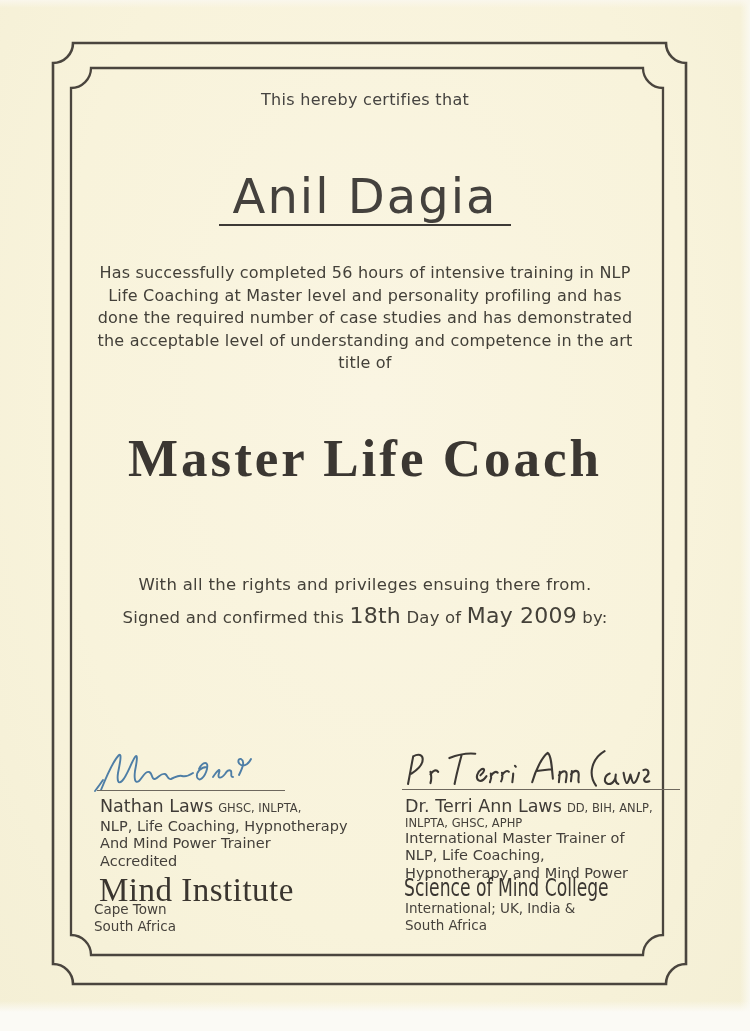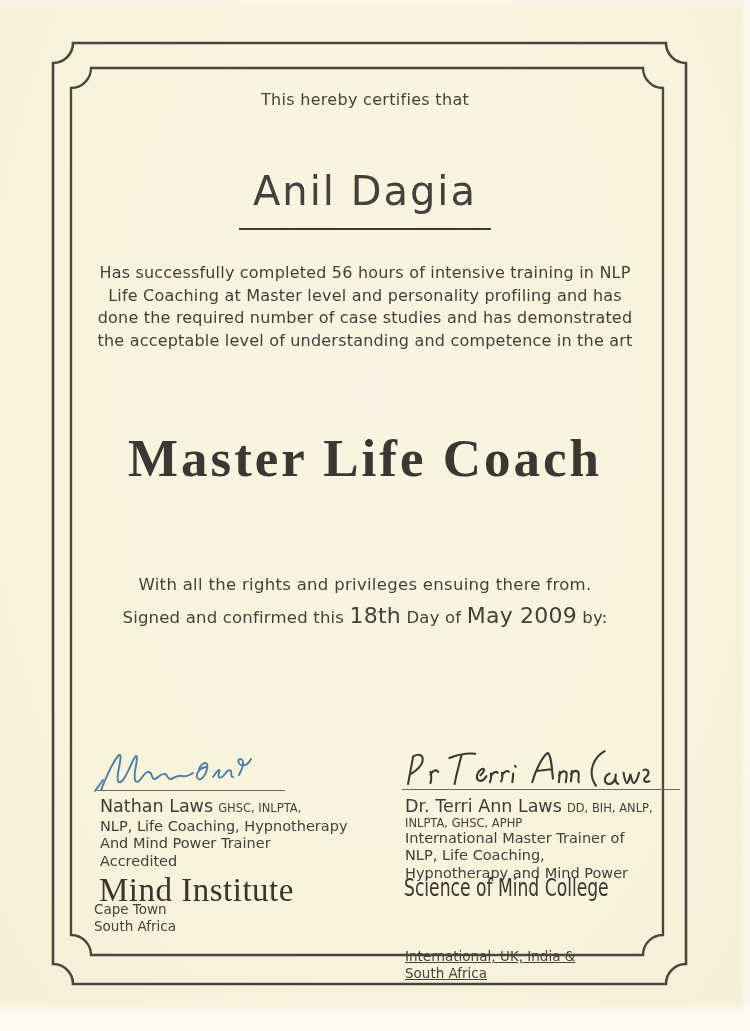--- a/index.html
+++ b/index.html
@@ -16,22 +16,22 @@
     font-family:"DejaVu Sans", sans-serif;
     color:#3e3b37;
   }
   .frame{position:absolute;left:0;top:0;}
   .abs{position:absolute;}
   .centered{left:67px;width:596px;text-align:center;}
 
   .certifies{top:90px;font-size:16px;letter-spacing:.3px;color:#454340;}
   .name-wrap{top:168px;}
   .name{
-    display:inline-block;font-size:40px;letter-spacing:2px;color:#44413d;
-    border-bottom:2.5px solid #3d3a36;padding:0 14px 14px 14px;
+    display:inline-block;font-size:48px;letter-spacing:2px;color:#44413d;
+    border-bottom:2.5px solid #3d3a36;padding:0 14px 0 14px;
   }
   .body-par{top:262px;font-size:16px;line-height:22.6px;color:#434039;letter-spacing:.2px;}
   .cert-title{
     top:428px;font-family:"Liberation Serif", serif;font-weight:bold;
     font-size:53px;letter-spacing:3px;color:#3b3732;
   }
   .rights{top:575px;font-size:16.5px;letter-spacing:.3px;color:#444139;text-align:center;}
   .signedline{top:603px;font-size:16.5px;letter-spacing:.2px;color:#444139;}
   .signedline .big{font-size:22px;}
 
@@ -63,20 +63,21 @@
 
   <div class="abs centered name-wrap">
     <span class="name">Anil Dagia</span>
   </div>
 
   <div class="abs centered body-par">
     <div>Has successfully completed 56 hours of intensive training in NLP</div>
     <div>Life Coaching at Master level and personality profiling and has</div>
     <div>done the required number of case studies and has demonstrated</div>
     <div>the acceptable level of understanding and competence in the art</div>
+    <div>title of</div>
   </div>
 
   <div class="abs centered cert-title">Master Life Coach</div>
 
   <div class="abs centered rights">With all the rights and privileges ensuing there from.</div>
   <div class="abs centered signedline">
     <span>Signed and confirmed this </span><span class="big">18th</span><span> Day of </span><span class="big">May 2009</span><span> by:</span>
   </div>
 
   <svg class="abs sig" style="left:92px;top:749px;" width="178" height="46" viewBox="0 0 178 46">
@@ -129,18 +130,18 @@
   </div>
   <div class="abs sig-cred" style="left:405px;top:816px;">INLPTA, GHSC, APHP</div>
   <div class="abs sigblock" style="left:405px;top:830px;">
     <div>International Master Trainer of</div>
     <div>NLP, Life Coaching,</div>
     <div>Hypnotherapy and Mind Power</div>
   </div>
   <div class="abs" style="left:404px;top:873px;">
     <span class="org-cond">Science of Mind College</span>
   </div>
-  <div class="abs loc" style="left:405px;top:948px;text-decoration:underline;">
+  <div class="abs loc" style="left:405px;top:900px;">
     <div>International; UK, India &amp;</div>
     <div>South Africa</div>
   </div>
 
 </div>
 
 </body></html>

